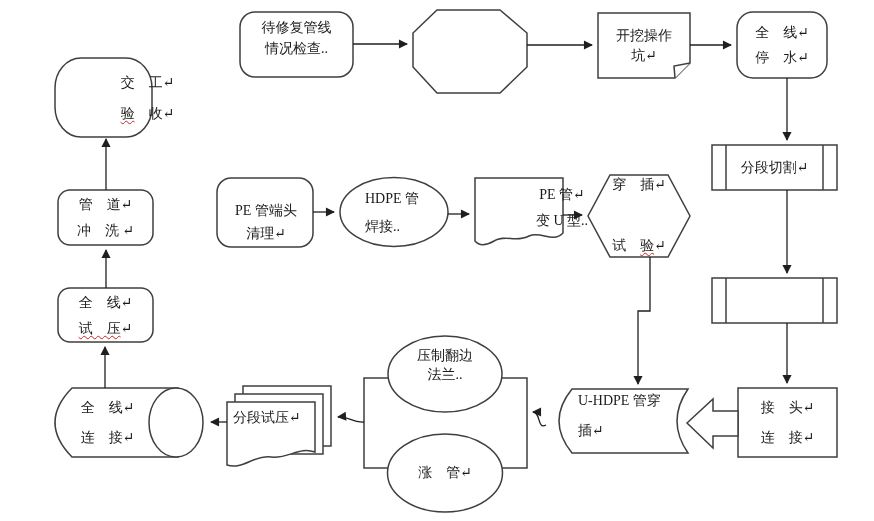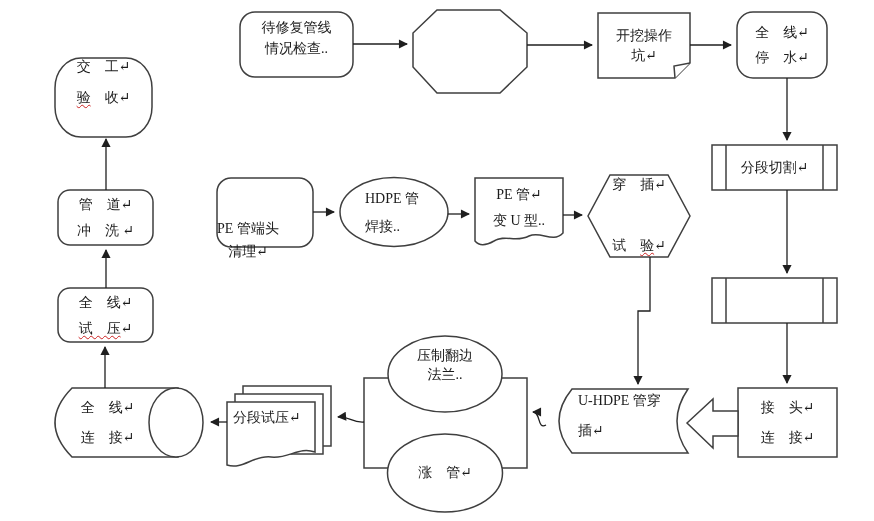--- a/index.html
+++ b/index.html
@@ -120,31 +120,31 @@
   <div class="lbl" style="left:712px;top:145px;width:125px;height:45px;border-radius:12px;">
     <span>分段切割↵</span>
   </div>
 
 
   <div class="lbl" style="left:738px;top:388px;width:99px;height:69px;line-height:30px;">
     <span>接　头↵</span>
     <span>连　接↵</span>
   </div>
 
-  <div class="lbl" style="left:200px;top:178px;width:96px;height:88px;line-height:23px;margin-top:18px;">
+  <div class="lbl" style="left:218px;top:178px;width:96px;height:88px;line-height:23px;">
     <span>PE 管端头</span>
     <span>清理↵</span>
   </div>
 
   <div class="lbl left" style="left:365px;top:190px;width:85px;height:45px;line-height:19px;">
     <span>HDPE 管</span>
     <span>焊接..</span>
   </div>
 
-  <div class="lbl" style="left:475px;top:180px;width:88px;height:55px;line-height:26px;">
+  <div class="lbl" style="left:475px;top:180px;width:88px;height:55px;line-height:26px;padding-left:43px;">
     <span>PE 管↵</span>
     <span>变 U 型..</span>
   </div>
 
   <div class="lbl" style="left:588px;top:180px;width:102px;height:70px;line-height:29px;gap:32px;">
     <span>穿　插↵</span>
     <span><span>试　</span><span class="sq">验</span><span>↵</span></span>
   </div>
 
   <div class="lbl left" style="left:578px;top:393px;width:105px;height:45px;line-height:21px;">
@@ -173,18 +173,18 @@
   <div class="lbl" style="left:58px;top:290px;width:95px;height:52px;line-height:26px;">
     <span>全　线↵</span>
     <span><span class="sq">试　压</span><span>↵</span></span>
   </div>
 
   <div class="lbl" style="left:58px;top:192px;width:95px;height:52px;line-height:26px;">
     <span>管　道↵</span>
     <span>冲　洗 ↵</span>
   </div>
 
-  <div class="lbl" style="left:55px;top:44px;width:97px;height:75px;line-height:31px;">
+  <div class="lbl" style="left:55px;top:60px;width:97px;height:75px;line-height:31px;padding-left:44px;">
     <span>交　工↵</span>
     <span><span class="sq">验</span><span>　收↵</span></span>
   </div>
 
 </div>
 
 </body></html>

